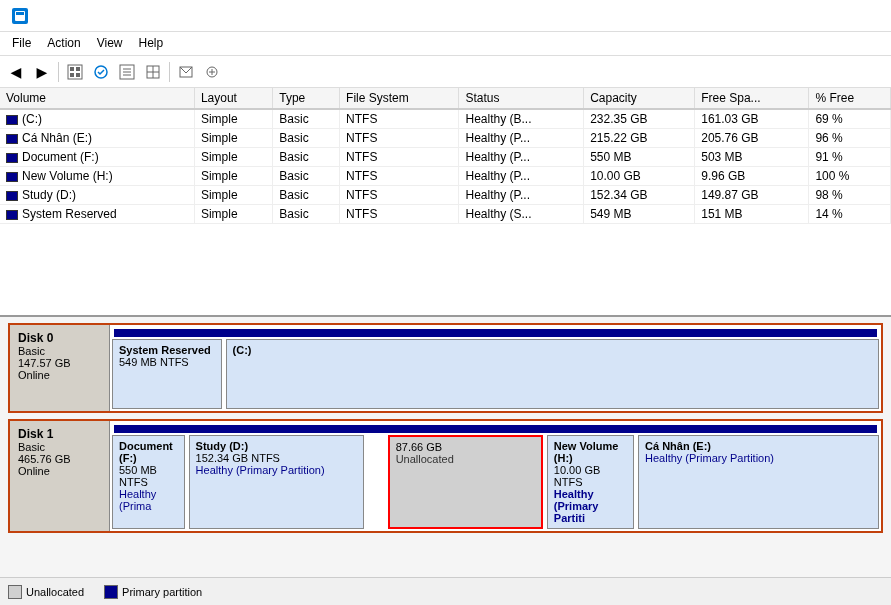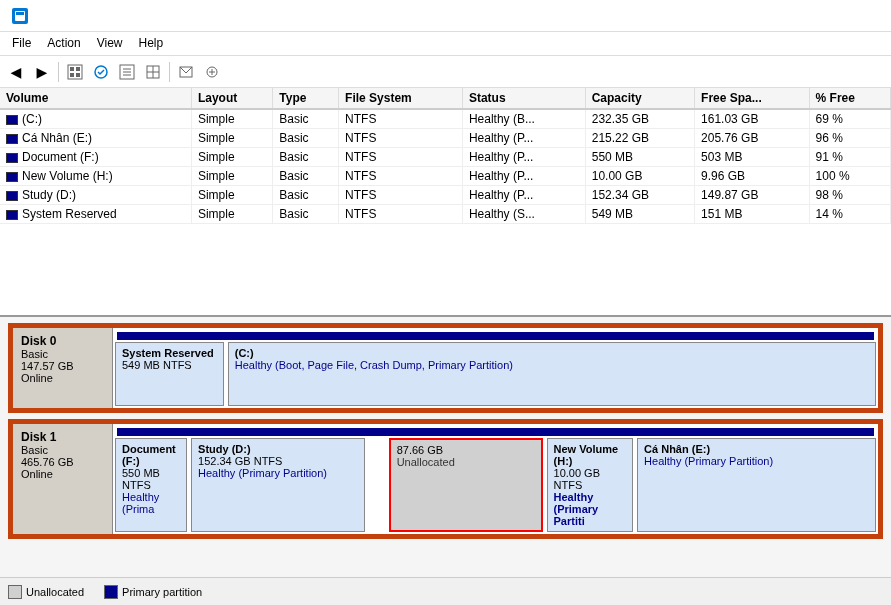--- a/index.html
+++ b/index.html
@@ -22,27 +22,27 @@
     .tb-sep { width: 1px; height: 20px; background: #ccc; margin: 0 2px; }
 
     
     .main-container { display: flex; flex-direction: column; height: calc(605px - 32px - 24px - 32px - 28px); }
     
     
     .list-pane { flex: 1; background: #fff; border-bottom: 2px solid #999; overflow: auto; }
     
     
     .disk-table { width: 100%; border-collapse: collapse; }
-    .disk-table th { background: #f5f5f5; border-right: 1px solid #ddd; border-bottom: 2px solid #ccc; padding: 3px 6px; text-align: left; font-weight: bold; font-size: 12px; cursor: pointer; white-space: nowrap; position: sticky; top: 0; }
+    .disk-table th { background: #f5f5f5; border-right: 1px solid #ddd; border-bottom: 2px solid #ccc; padding: 3px 6px; text-align: left; font-weight: normal; font-size: 12px; cursor: pointer; white-space: nowrap; position: sticky; top: 0; }
     .disk-table td { border-bottom: 1px solid #eee; border-right: 1px solid #eee; padding: 2px 6px; font-size: 12px; white-space: nowrap; }
 
     
     .graph-pane { height: 260px; background: #f5f5f5; overflow: auto; padding: 0; }
     
-    .disk-section { display: flex; margin: 6px 8px; border: 5px solid #c2410c; background: #fff; min-height: 90px; }
+    .disk-section { display: flex; margin: 6px 8px; border: 2px solid #c2410c; background: #fff; min-height: 90px; }
     .disk-label { width: 100px; min-width: 100px; background: #d4d0c8; border-right: 1px solid #888; padding: 6px 8px; display: flex; flex-direction: column; justify-content: flex-start; font-size: 11px; }
     .disk-label .disk-name { font-weight: bold; font-size: 12px; }
     .disk-label .disk-type { }
     .disk-label .disk-size { }
     .disk-label .disk-status { }
 
     .disk-partitions { flex: 1; display: flex; flex-direction: column; }
     .partition-bar { height: 8px; background: #00008b; margin: 4px 4px 0 4px; }
     .partitions-row { flex: 1; display: flex; overflow: hidden; }
     
@@ -229,21 +229,20 @@
   </div>
         <div class="disk-partitions">
           <div class="partition-bar"></div>
           <div class="partitions-row">
             <div class="partition-block primary" style="flex: 13 1 0%;">
         <div class="p-name">System Reserved</div>
         <div class="p-size">549 MB NTFS</div>
       </div>
             <div class="partition-block primary" style="flex: 87 1 0%;">
         <div class="p-name">(C:)</div>
-        <div class="p-status" style="color:#00008b;">Healthy (Boot, Page File, Crash Dump, Primary Partition)</div>
       </div>
           </div>
         </div>
       </div>
       <div class="disk-section">
         <div class="disk-label">
     <span class="disk-name">Disk 1</span>
     <span class="disk-type">Basic</span>
     <span class="disk-size">465.76 GB</span>
     <span class="disk-status">Online</span>

